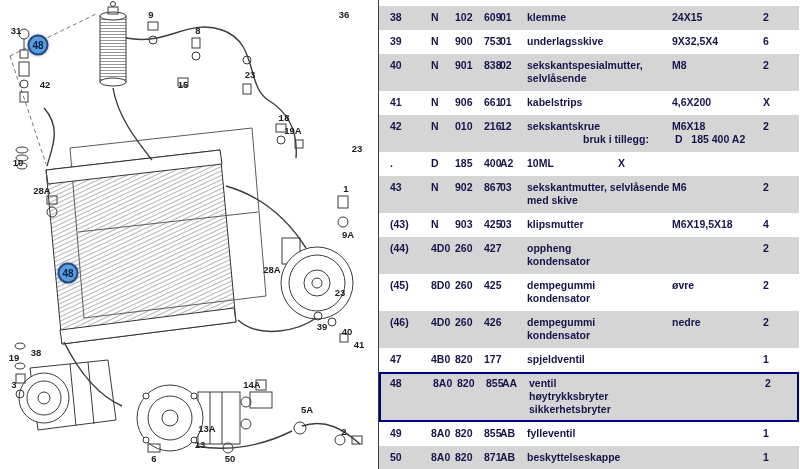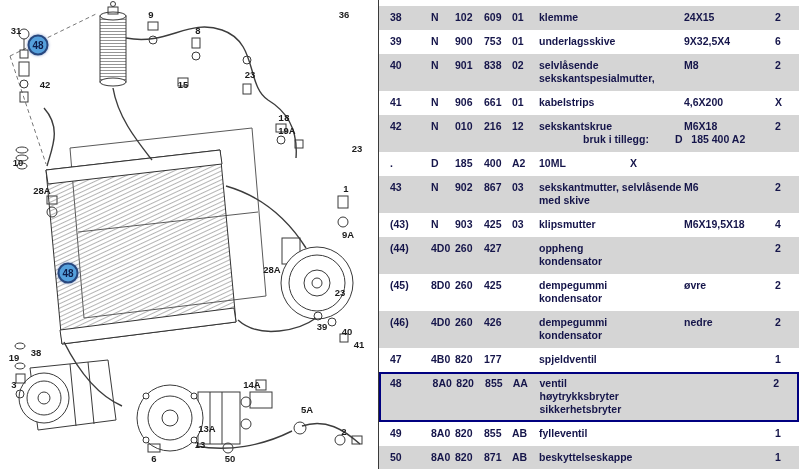--- a/index.html
+++ b/index.html
@@ -25,21 +25,21 @@
   .table-panel { position:relative; width:420px; height:469px; background:#fff;
                  overflow:hidden; padding-top:6px; flex:0 0 auto; }
   .row { padding:5px 0 6px; }
   .row.shade { background:#d5d5d5; }
   .row.highlight { border:2px solid #000080; padding:3px 0 4px; }
   .line { display:flex; align-items:flex-start; }
   .cell { font-size:10.5px; font-weight:bold; color:#15154a;
           line-height:13px; white-space:nowrap; }
   .c-pos { width:52px; padding-left:11px; }
   .row.highlight .c-pos { padding-left:9px; }
-  .c-pn1 { width:24px; } .c-pn2 { width:29px; } .c-pn3 { width:28px; } .c-pn4 { width:27px; }
+  .c-pn1 { width:24px; } .c-pn2 { width:29px; } .c-pn3 { width:16px; } .c-pn4 { width:27px; }
   .c-desc { width:145px; }
   .c-desc div { line-height:13px; }
   .c-note { width:85px; }
   .c-qty { width:30px; padding-left:6px; }
   .extra .sp { width:160px; flex:0 0 auto; }
   .extra .exl { width:92px;margin-left:44px; }
   .extra .exv { white-space:pre; }
 </style>
 </head>
 <body>
@@ -182,21 +182,21 @@
 
     <div class="labels-layer">
         <span class="diag-label" style="left: 16px; top: 30px;">31</span>
         <span class="diag-label" style="left: 45px; top: 84px;">42</span>
         <span class="diag-label" style="left: 151px; top: 14px;">9</span>
         <span class="diag-label" style="left: 198px; top: 30px;">8</span>
         <span class="diag-label" style="left: 344px; top: 14px;">36</span>
         <span class="diag-label" style="left: 250px; top: 74px;">23</span>
         <span class="diag-label" style="left: 183px; top: 84px;">15</span>
         <span class="diag-label" style="left: 284px; top: 118px; font-family: Liberation Mono, monospace;">18</span>
-        <span class="diag-label" style="left: 287px; top: 130px; text-align: center;">19A</span>
+        <span class="diag-label" style="left: 293px; top: 130px; text-align: center;">19A</span>
         <span class="diag-label" style="left: 357px; top: 148px;">23</span>
         <span class="diag-label" style="left: 18px; top: 162px; text-align: center;">10</span>
         <span class="diag-label" style="left: 42px; top: 190px;">28A</span>
         <span class="diag-label" style="left: 346px; top: 188px;">1</span>
         <span class="diag-label" style="left: 348px; top: 234px;">9A</span>
         <span class="diag-label" style="left: 272px; top: 269px;">28A</span>
         <span class="diag-label" style="left: 340px; top: 292px;">23</span>
         <span class="diag-label" style="left: 322px; top: 326px;">39</span>
         <span class="diag-label" style="left: 347px; top: 331px;">40</span>
         <span class="diag-label" style="left: 359px; top: 344px;">41</span>
@@ -246,22 +246,22 @@
           </div>
         </div>
         <div class="row shade">
           <div class="line">
             <span class="cell c-pos">40</span>
             <span class="cell c-pn1">N</span>
             <span class="cell c-pn2">901</span>
             <span class="cell c-pn3">838</span>
             <span class="cell c-pn4">02</span>
             <span class="cell c-desc">
+              <div>sekskantspesialmutter,</div>
               <div>selvlåsende</div>
-              <div>sekskantspesialmutter,</div>
             </span>
             <span class="cell c-note">M8</span>
             <span class="cell c-qty">2</span>
           </div>
         </div>
         <div class="row">
           <div class="line">
             <span class="cell c-pos">41</span>
             <span class="cell c-pn1">N</span>
             <span class="cell c-pn2">906</span>

